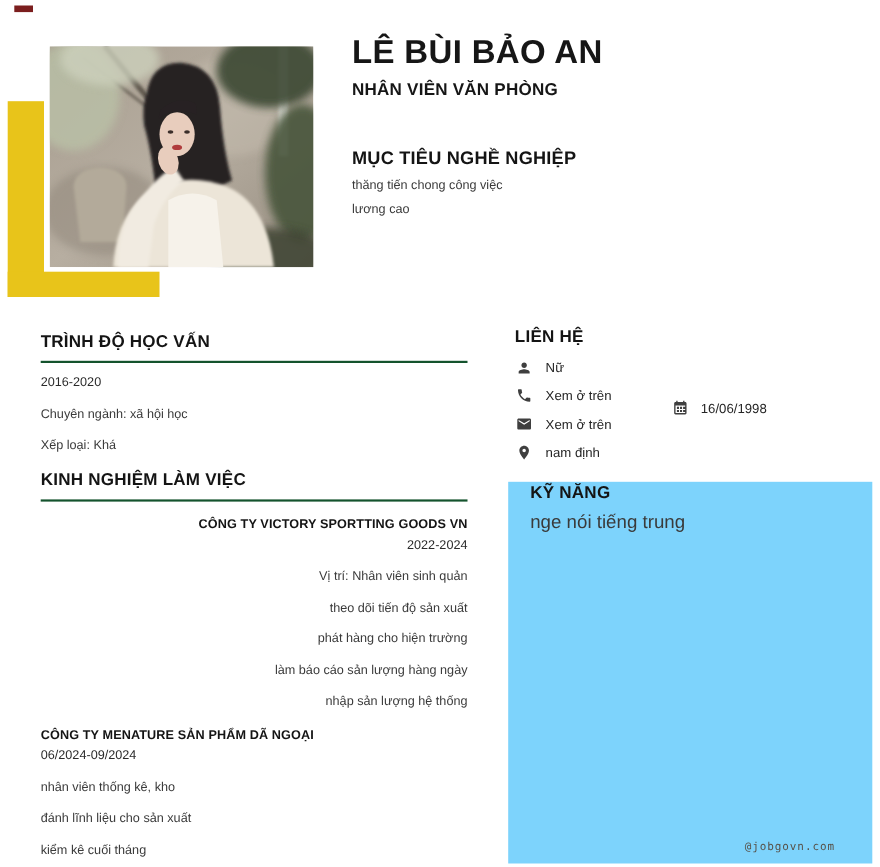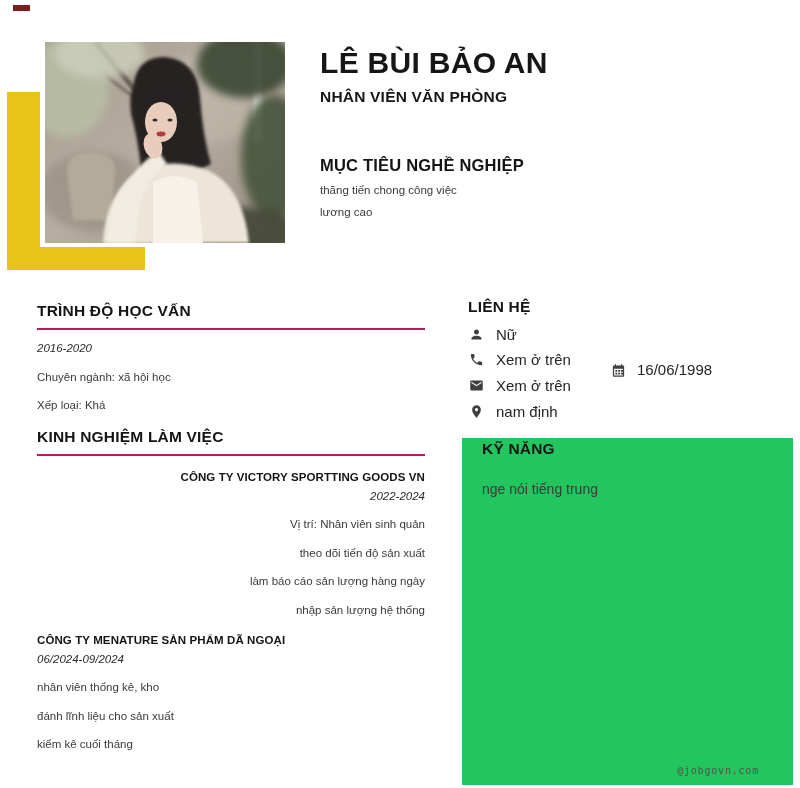--- a/index.html
+++ b/index.html
@@ -12,54 +12,54 @@
   
   .corner-dash { left:13px; top:5px; width:17px; height:6px; background:#7b1e1e; }
   .accent-v { left:7px; top:92px; width:33px; height:178px; background:#e8c41a; }
   .accent-h { left:7px; top:247px; width:138px; height:23px; background:#e8c41a; }
 
   
   .photo { left:45px; top:42px; width:240px; height:201px; overflow:hidden; }
   .photo svg { display:block; }
 
   
-  .name-block { left:320px; top:47px; }
+  .name-block { left:320px; top:32px; }
   .name { margin:0; font-size:30px; line-height:32px; font-weight:700; letter-spacing:0.3px; color:#161616; white-space:nowrap; }
   .job-title { margin-top:9px; font-size:15.5px; font-weight:700; letter-spacing:0.2px; color:#161616; white-space:nowrap; }
 
-  .objective { left:320px; top:135px; width:420px;margin-top:21px; }
+  .objective { left:320px; top:135px; width:420px; }
   .obj-heading { margin:0; font-size:16.5px; font-weight:700; color:#141414; letter-spacing:0.2px; }
   .oline { margin-top:10px; font-size:11.5px; line-height:11.5px; color:#3a3a3a; }
 
   
   .sec { left:37px; width:388px; }
   .sec-edu { top:299px; }
   .sec-exp { top:425px; }
-  .sec-heading { margin:0; padding:3px 0 8px 0; font-size:15.5px; font-weight:700; letter-spacing:0.2px; color:#141414; border-bottom:2px solid #be185d; }
+  .sec-heading { margin:0; padding:3px 0 8px 0; font-size:15.5px; font-weight:700; letter-spacing:0.2px; color:#141414; border-bottom:2px solid #14532d; }
   .entry-edu { margin-top:13px; }
   .entry-exp1 { margin-top:16px;text-align:right; }
   .entry-exp2 { margin-top:19px; }
   .org { font-size:11.5px; line-height:11.5px; font-weight:700; color:#141414; letter-spacing:0.1px; }
-  .period { margin-top:7px; font-size:11.5px; line-height:11.5px; font-style:italic; color:#2b2b2b; }
+  .period { margin-top:7px; font-size:11.5px; line-height:11.5px; color:#2b2b2b; }
   .eline { margin-top:17px; font-size:11.5px; line-height:11.5px; color:#3a3a3a; }
 
   
   .contact { left:468px; top:296px; width:333px; }
   .contact-heading { margin:0; padding-top:2px; font-size:15.5px; font-weight:700; color:#141414; letter-spacing:0.2px; }
   .crow { position:relative; display:flex; align-items:center; margin-top:10.7px; height:15px; }
   .crow .icon { width:15px; height:15px; margin-left:1px; margin-right:12px; flex:0 0 auto; }
   .crow .icon svg { display:block; width:15px; height:15px; fill:#3f3f3f; }
-  .cval { font-size:15px; color:#252525; white-space:nowrap; }
+  .cval { font-size:12px; color:#252525; white-space:nowrap; }
   .bday { position:absolute; left:143px; top:0; display:flex; align-items:flex-end; height:15px;margin-top:36px; }
   .bday .icon { margin-left:0; margin-right:11px; }
 
   
-  .skills-box { left:462px; top:438px; width:331px; height:347px; background:#22c55e; box-sizing:border-box; padding:2px 0 0 20px; }
+  .skills-box { left:462px; top:438px; width:331px; height:347px; background:#7dd3fc; box-sizing:border-box; padding:2px 0 0 20px; }
   .skills-heading { margin:0; font-size:15.5px; font-weight:700; color:#141414; letter-spacing:0.2px; }
-  .sline { margin-top:26px; font-size:14px; line-height:11.5px; color:#3a3a3a; }
+  .sline { margin-top:11px; font-size:17px; line-height:11.5px; color:#3a3a3a; }
   .watermark { position:absolute; right:34px; bottom:9px; font-family:"DejaVu Sans Mono", monospace; font-size:10px; letter-spacing:0.8px; color:#57524a;margin-left:47px; }
 </style>
 </head>
 <body>
 
 <div class="page">
 
   <div class="abs corner-dash"></div>
   <div class="abs accent-v"></div>
   <div class="abs accent-h"></div>
@@ -124,20 +124,21 @@
     </div>
   </section>
 
   <section class="abs sec sec-exp">
     <h2 class="sec-heading">KINH NGHIỆM LÀM VIỆC</h2>
     <div class="entry-exp1">
       <div class="org">CÔNG TY VICTORY SPORTTING GOODS VN</div>
       <div class="period">2022-2024</div>
       <div class="eline">Vị trí: Nhân viên sinh quản</div>
       <div class="eline">theo dõi tiến độ sản xuất</div>
+      <div class="eline">phát hàng cho hiện trường</div>
       <div class="eline">làm báo cáo sản lượng hàng ngày</div>
       <div class="eline">nhập sản lượng hệ thống</div>
     </div>
     <div class="entry-exp2">
       <div class="org">CÔNG TY MENATURE SẢN PHẨM DÃ NGOẠI</div>
       <div class="period">06/2024-09/2024</div>
       <div class="eline">nhân viên thống kê, kho</div>
       <div class="eline">đánh lĩnh liệu cho sản xuất</div>
       <div class="eline">kiểm kê cuối tháng</div>
     </div>

